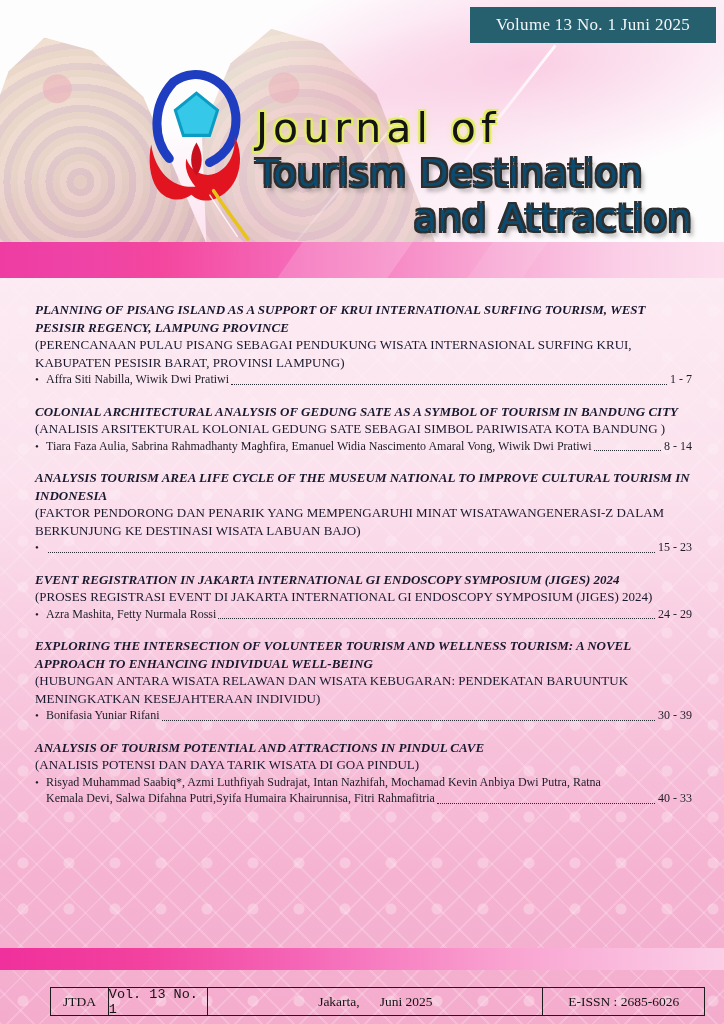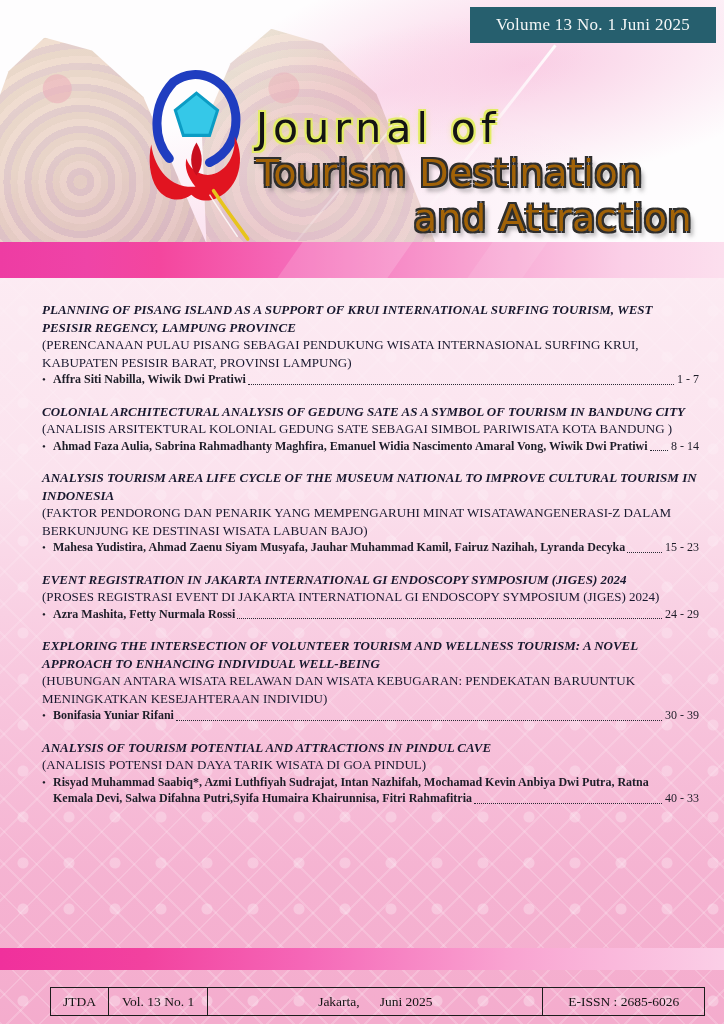--- a/index.html
+++ b/index.html
@@ -35,21 +35,21 @@
   .volume-badge{position:absolute;left:470px;top:7px;width:246px;height:36px;background:#265f6e;
                 display:flex;align-items:center;justify-content:center;color:#f3f6f6;
                 font-size:17px;letter-spacing:.3px;}
 
   .logo{position:absolute;left:138px;top:70px;width:138px;height:176px;}
 
   .masthead{position:absolute;left:256px;top:106px;width:436px;z-index:5;
             font-family:"DejaVu Sans","Liberation Sans",sans-serif;font-weight:normal;line-height:45px;}
   .mast-l1{font-size:41px;letter-spacing:5px;color:#141414;
            text-shadow:-2px -2px 0 #e3ec66,2px -2px 0 #e3ec66,-2px 2px 0 #e3ec66,2px 2px 0 #e3ec66,0 0 7px rgba(230,240,110,.9);}
-  .mast-pink{font-size:38px;letter-spacing:.5px;color:#a16207;
+  .mast-pink{font-size:38px;letter-spacing:.5px;color:#0c4a6e;
            text-shadow:-2px -2px 0 #2e2e2e,2px -2px 0 #2e2e2e,-2px 2px 0 #2e2e2e,2px 2px 0 #2e2e2e,4px 5px 4px rgba(96,96,96,.55);}
   .mast-l3{text-align:right;}
 
   
   .content-bg{position:absolute;left:0;top:242px;width:724px;height:782px;background-color:#f4accd;
     background-image:
       linear-gradient(180deg,rgba(253,240,246,.95) 0%,rgba(253,240,246,.8) 30%,rgba(252,228,240,.5) 55%,rgba(250,214,232,.18) 80%,rgba(250,214,232,0) 100%),
       repeating-linear-gradient(45deg,rgba(255,255,255,.18) 0 2px,transparent 2px 23px),
       repeating-linear-gradient(-45deg,rgba(255,255,255,.18) 0 2px,transparent 2px 23px),
       radial-gradient(circle at 23px 23px,rgba(255,255,255,.3) 5px,transparent 6px);
@@ -59,38 +59,38 @@
   .band{position:absolute;left:0;width:724px;z-index:2;}
   .band-top{top:242px;height:36px;
     background:linear-gradient(90deg,#ee3ca3 0%,#ef44a7 12%,#f4469e 22%,#f56ab8 40%,#f8a0d0 64%,#fbcfe7 86%,#fcdfee 100%);}
   .band-bottom{top:948px;height:22px;
     background:linear-gradient(90deg,#f0309c 0%,#f2429f 20%,#f567b7 42%,#f9a3d1 70%,#fbcfe7 100%);}
   .band-streak{position:absolute;top:242px;height:36px;transform:skewX(-35deg);background:rgba(255,255,255,.16);z-index:3;}
   .bs1{left:290px;width:110px;}
   .bs2{left:480px;width:55px;opacity:.6;}
 
   
-  .toc{position:absolute;left:42px;top:301px;width:657px;z-index:4;color:#18182e;}
+  .toc{position:absolute;left:35px;top:301px;width:657px;z-index:4;color:#18182e;}
   .article{margin-bottom:15px;}
   .title-en{font-weight:bold;font-style:italic;font-size:13px;line-height:17.5px;}
   .title-id{font-weight:normal;font-size:13px;line-height:17.5px;}
   .authors{font-size:12px;color:#1d1d28;}
   .author-line{display:flex;align-items:flex-end;line-height:16.5px;}
   .author-line.cont{padding-left:11px;}
   .bullet{width:11px;flex:0 0 11px;font-size:11px;}
-  .atext{flex:0 1 auto;min-width:0;white-space:nowrap;overflow:hidden;font-weight:bold;}
+  .atext{flex:0 1 auto;min-width:0;white-space:nowrap;overflow:hidden;}
   .dotfill{flex:1 1 6px;min-width:4px;border-bottom:1.5px dotted #2a2a35;margin:0 3px 3px 2px;}
   .pagenum{white-space:nowrap;}
 
   
   .footer-table{position:absolute;left:50px;top:987px;width:653px;height:27px;z-index:4;
     display:flex;border:1.6px solid #1c1c1c;font-size:13.5px;color:#141414;}
   .fcell{display:flex;align-items:center;justify-content:center;border-left:1.4px solid #1c1c1c;}
   .fcell:first-child{border-left:none;text-align:center;}
-  .fc1{flex:0 0 8.7%;} .fc2{flex:0 0 15.1%;} .fc3{flex:0 0 16.8%;}
+  .fc1{flex:0 0 8.7%;} .fc2{flex:0 0 15.1%;font-family:Liberation Mono, monospace;} .fc3{flex:0 0 16.8%;}
   .fc4{flex:1 1 auto;gap:20px;} .fc5{flex:0 0 24.6%;}
 </style>
 </head>
 <body>
 
 <div class="page">
 
   <div class="top-section">
     <div class="swoosh swoosh1"></div>
     <div class="swoosh swoosh2"></div>
@@ -139,34 +139,33 @@
           </div>
         </div>
     </div>
 
     <div class="article">
       <div class="title-en">COLONIAL ARCHITECTURAL ANALYSIS OF GEDUNG SATE AS A SYMBOL OF TOURISM IN BANDUNG CITY</div>
       <div class="title-id">(ANALISIS ARSITEKTURAL KOLONIAL GEDUNG SATE SEBAGAI SIMBOL PARIWISATA KOTA BANDUNG )</div>
       <div class="authors">
           <div class="author-line">
             <span class="bullet">•</span>
-            <span class="atext">Ahmad Faza Aulia, Sabrina Rahmadhanty Maghfira, Emanuel Widia Nascimento Amaral Vong, Wiwik Dwi Pratiwi</span>
+            <span class="atext">Tiara Faza Aulia, Sabrina Rahmadhanty Maghfira, Emanuel Widia Nascimento Amaral Vong, Wiwik Dwi Pratiwi</span>
             <span class="dotfill"></span>
             <span class="pagenum">8 - 14</span>
           </div>
         </div>
     </div>
 
     <div class="article">
       <div class="title-en">ANALYSIS TOURISM AREA LIFE CYCLE OF THE MUSEUM NATIONAL TO IMPROVE CULTURAL TOURISM IN INDONESIA</div>
       <div class="title-id">(FAKTOR PENDORONG DAN PENARIK YANG MEMPENGARUHI MINAT WISATAWANGENERASI-Z DALAM BERKUNJUNG KE DESTINASI WISATA LABUAN BAJO)</div>
       <div class="authors">
           <div class="author-line">
             <span class="bullet">•</span>
-            <span class="atext">Mahesa Yudistira, Ahmad Zaenu Siyam Musyafa, Jauhar Muhammad Kamil, Fairuz Nazihah, Lyranda Decyka</span>
             <span class="dotfill"></span>
             <span class="pagenum">15 - 23</span>
           </div>
         </div>
     </div>
 
     <div class="article">
       <div class="title-en">EVENT REGISTRATION IN JAKARTA INTERNATIONAL GI ENDOSCOPY SYMPOSIUM (JIGES) 2024</div>
       <div class="title-id">(PROSES REGISTRASI EVENT DI JAKARTA INTERNATIONAL GI ENDOSCOPY SYMPOSIUM (JIGES) 2024)</div>
       <div class="authors">

